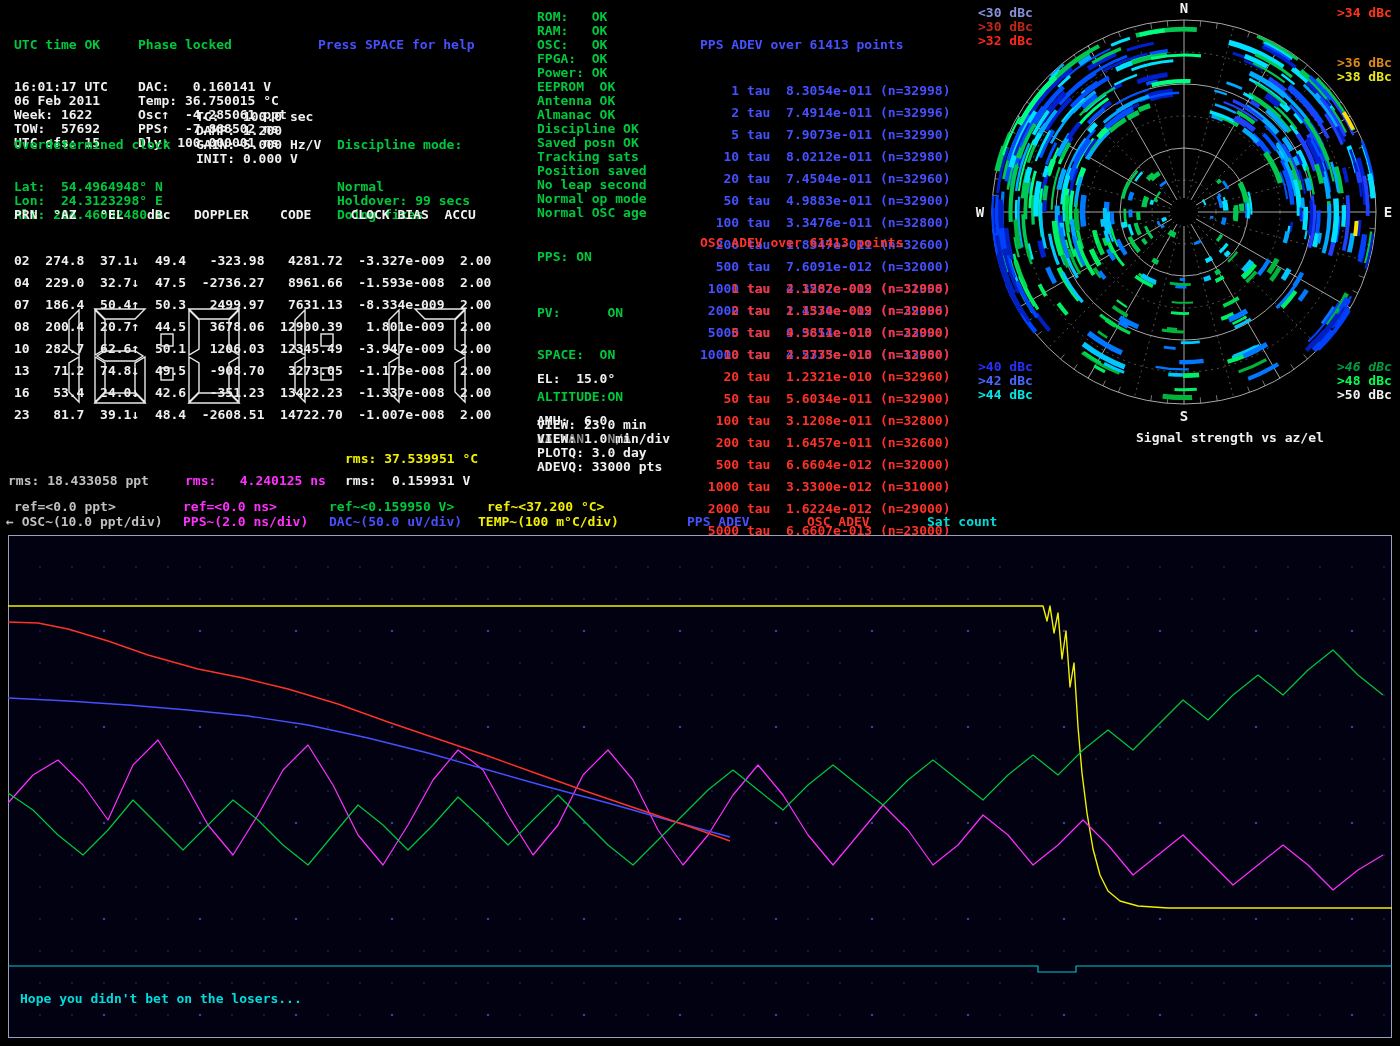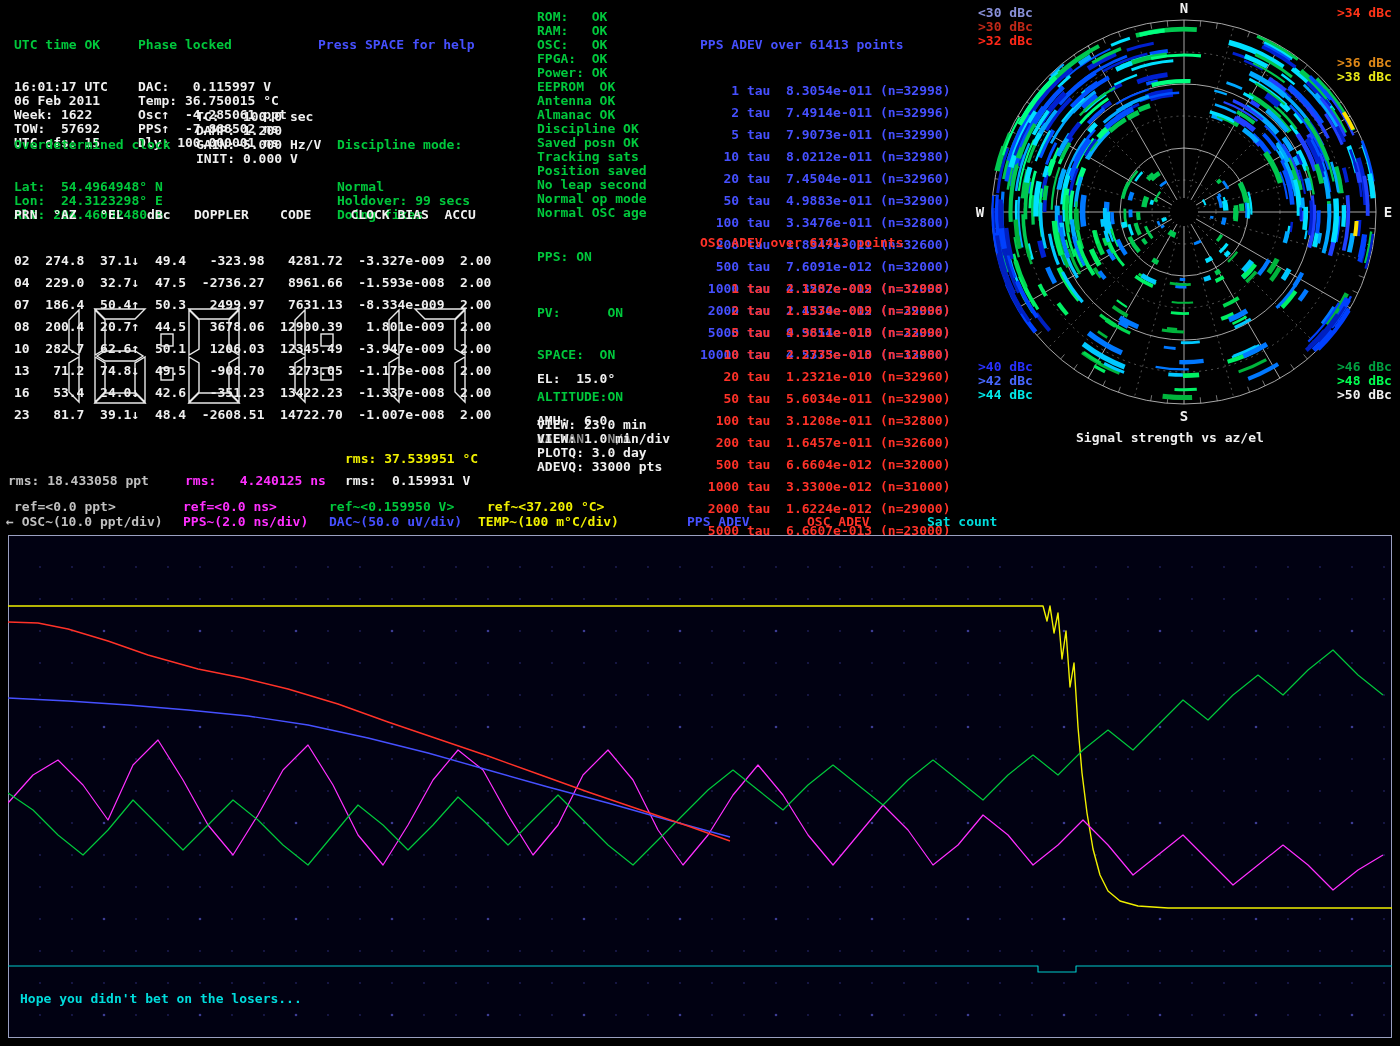--- a/index.html
+++ b/index.html
@@ -24,21 +24,21 @@
 
 <div id="screen">
 
   <div class="t" style="left:14px;top:10px">
     <div class="c-green">UTC time OK</div>
     <div class="c-white"><div>16:01:17 UTC</div><div>06 Feb 2011</div><div>Week: 1622</div><div>TOW:  57692</div><div>UTC ofs: 15</div></div>
   </div>
 
   <div class="t" style="left:138px;top:10px">
     <div class="c-green">Phase locked</div>
-    <div class="c-white"><div>DAC:   0.115997 V</div><div>Temp: 36.750015 °C</div><div>Osc↑  -4.285061 ppt</div><div>PPS↑  -7.888502 ns</div><div>Dly: 100.000001 ns</div></div>
+    <div class="c-white"><div>DAC:   0.160141 V</div><div>Temp: 36.750015 °C</div><div>Osc↑  -4.285061 ppt</div><div>PPS↑  -7.888502 ns</div><div>Dly: 100.000001 ns</div></div>
   </div>
 
   <div class="t" style="left:318px;top:10px">
     <div class="c-blue">Press SPACE for help</div>
   </div>
 
   <div class="t c-green" style="left:537px;top:10px"><div>ROM:   OK</div><div>RAM:   OK</div><div>OSC:   OK</div><div>FPGA:  OK</div><div>Power: OK</div></div>
 
   <div class="t c-blue" style="left:700px;top:10px">
     <div>PPS ADEV over 61413 points</div>
@@ -174,21 +174,21 @@
   <div class="t c-mag" style="left:183px;top:515px">PPS~(2.0 ns/div)</div>
   <div class="t c-blue" style="left:329px;top:515px">DAC~(50.0 uV/div)</div>
   <div class="t c-yel" style="left:478px;top:515px">TEMP~(100 m°C/div)</div>
   <div class="t c-blue" style="left:687px;top:515px">PPS ADEV</div>
   <div class="t c-red" style="left:807px;top:515px">OSC ADEV</div>
   <div class="t c-cyan" style="left:927px;top:515px">Sat count</div>
 
   <div class="t" style="left:978px;top:6px"><div style="color: rgb(136, 144, 216);">&lt;30 dBc</div><div style="color: rgb(192, 40, 24);">&gt;30 dBc</div><div style="color: rgb(255, 40, 24);">&gt;32 dBc</div></div>
   <div class="t" style="left:1337px;top:6px"><div style="color: rgb(255, 52, 24);">&gt;34 dBc</div><div style="color: rgb(224, 136, 24); margin-top: 36px;">&gt;36 dBc</div><div style="color: rgb(232, 232, 24);">&gt;38 dBc</div></div>
   <div class="t" style="left:978px;top:360px"><div style="color: rgb(40, 48, 255);">&gt;40 dBc</div><div style="color: rgb(72, 104, 255);">&gt;42 dBc</div><div style="color: rgb(0, 232, 232);">&gt;44 dBc</div></div>
-  <div class="t" style="left:1337px;top:360px"><div style="color: rgb(0, 160, 64);">&gt;46 dBc</div><div style="color: rgb(0, 255, 80);">&gt;48 dBc</div><div style="color: rgb(240, 240, 240);">&gt;50 dBc</div></div>
+  <div class="t" style="left:1337px;top:360px"><div style="color: rgb(0, 160, 64); font-style: italic;">&gt;46 dBc</div><div style="color: rgb(0, 255, 80);">&gt;48 dBc</div><div style="color: rgb(240, 240, 240);">&gt;50 dBc</div></div>
 
   <svg id="polar-svg" style="left:973px;top:0" width="424" height="424" viewBox="0 0 424 424">
       <g>
         <circle cx="211" cy="212" r="192" fill="none" stroke="#d0d0d0" stroke-width="0.8"></circle>
         <circle cx="211" cy="212" r="128" fill="none" stroke="#d0d0d0" stroke-width="0.8"></circle>
         <circle cx="211" cy="212" r="64" fill="none" stroke="#d0d0d0" stroke-width="0.8"></circle>
         <circle cx="211" cy="212" r="160" fill="none" stroke="#8a8a8a" stroke-width="0.6" stroke-dasharray="2 4"></circle>
         <circle cx="211" cy="212" r="96" fill="none" stroke="#8a8a8a" stroke-width="0.6" stroke-dasharray="2 4"></circle>
         <circle cx="211" cy="212" r="32" fill="none" stroke="#8a8a8a" stroke-width="0.6" stroke-dasharray="2 4"></circle>
         <line x1="211" y1="198" x2="211" y2="20" stroke="#d0d0d0" stroke-width="0.8"></line>
@@ -741,21 +741,21 @@
         <path d="M40.7,293.8 A188.9,188.9 0 0 1 23.6,235.5" fill="none" stroke="#0020c0" stroke-width="4.8"></path>
         <path d="M24.0,253.5 A191.6,191.6 0 0 1 20.1,195.5" fill="none" stroke="#0040ff" stroke-width="2.2"></path>
         <path d="M370.6,112.3 A188.2,188.2 0 0 1 380.1,129.5" fill="none" stroke="#ffe000" stroke-width="4"></path>
         <path d="M383.6,221.0 A172.8,172.8 0 0 1 382.1,236.0" fill="none" stroke="#ffe000" stroke-width="4"></path>
       </g>
       <text x="211" y="13" fill="#f0f0f0" text-anchor="middle" font-size="14" font-weight="bold" font-family="DejaVu Sans Mono, monospace">N</text>
       <text x="211" y="421" fill="#f0f0f0" text-anchor="middle" font-size="14" font-weight="bold" font-family="DejaVu Sans Mono, monospace">S</text>
       <text x="415" y="217" fill="#f0f0f0" text-anchor="middle" font-size="14" font-weight="bold" font-family="DejaVu Sans Mono, monospace">E</text>
       <text x="7" y="217" fill="#f0f0f0" text-anchor="middle" font-size="14" font-weight="bold" font-family="DejaVu Sans Mono, monospace">W</text>
     </svg>
-  <div class="t c-white" style="left:1076px;top:431px">Signal strength vs az/el</div>
+  <div class="t c-white" style="left:1136px;top:431px">Signal strength vs az/el</div>
 
   <svg id="plot-svg" style="left:8px;top:535px" width="1384" height="503" viewBox="0 0 1384 503">
       <rect x="0" y="0" width="1384" height="503" fill="#010112"></rect>
       <g>
         <circle cx="32" cy="32" r="0.9" fill="#20205c"></circle>
         <circle cx="32" cy="64" r="0.9" fill="#20205c"></circle>
         <circle cx="32" cy="96" r="0.9" fill="#20205c"></circle>
         <circle cx="32" cy="128" r="0.9" fill="#20205c"></circle>
         <circle cx="32" cy="160" r="0.9" fill="#20205c"></circle>
         <circle cx="32" cy="192" r="0.9" fill="#20205c"></circle>

